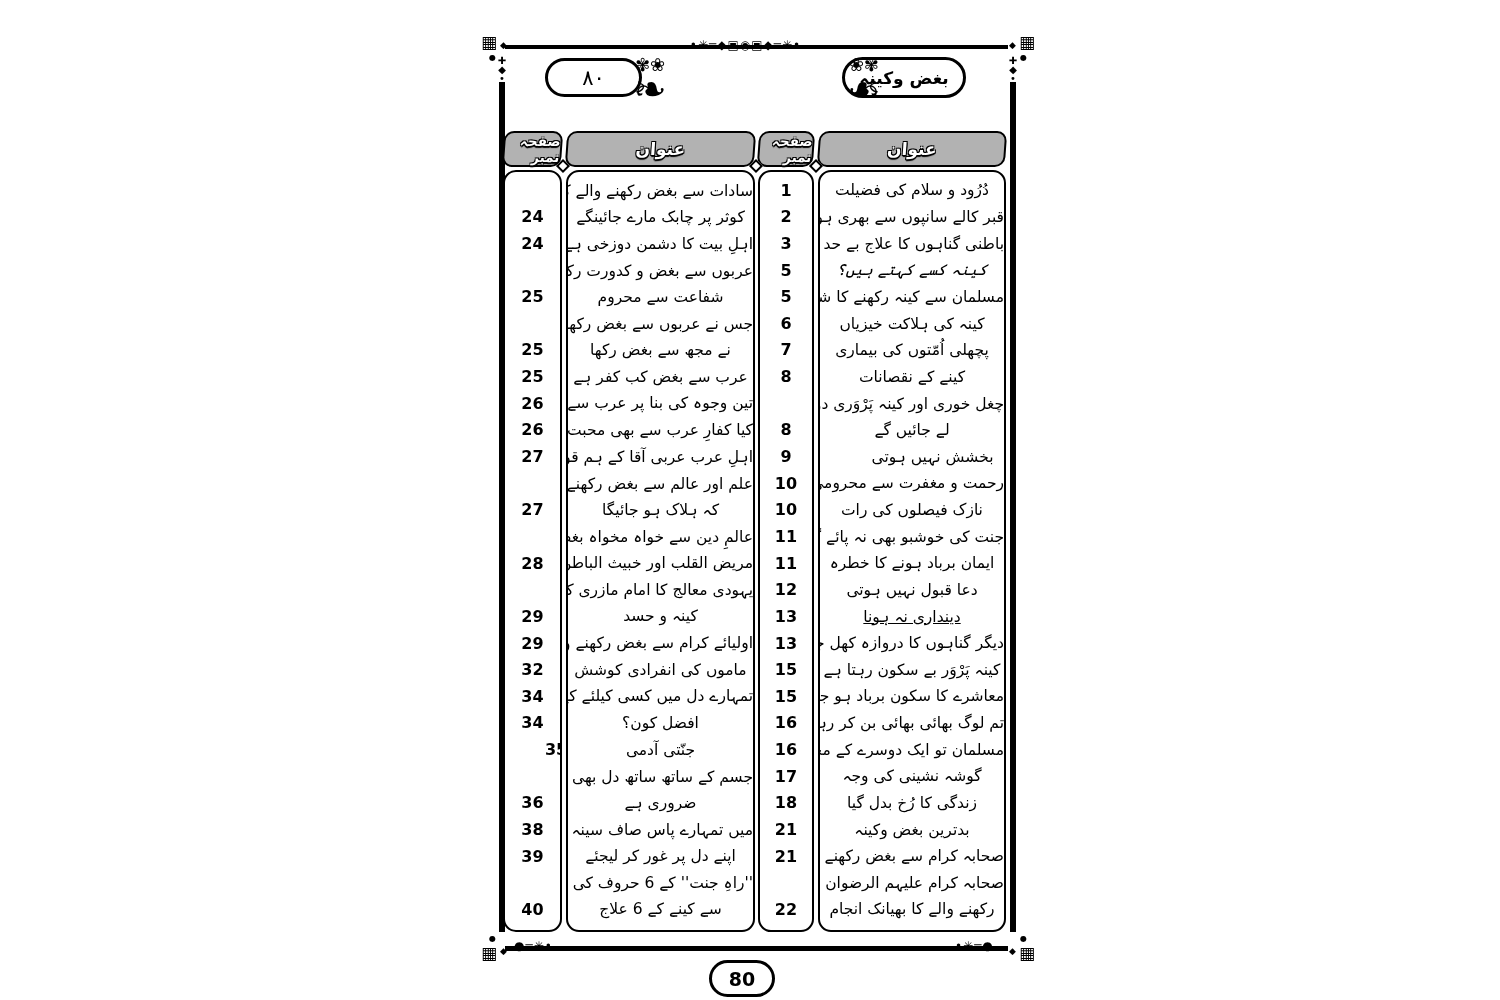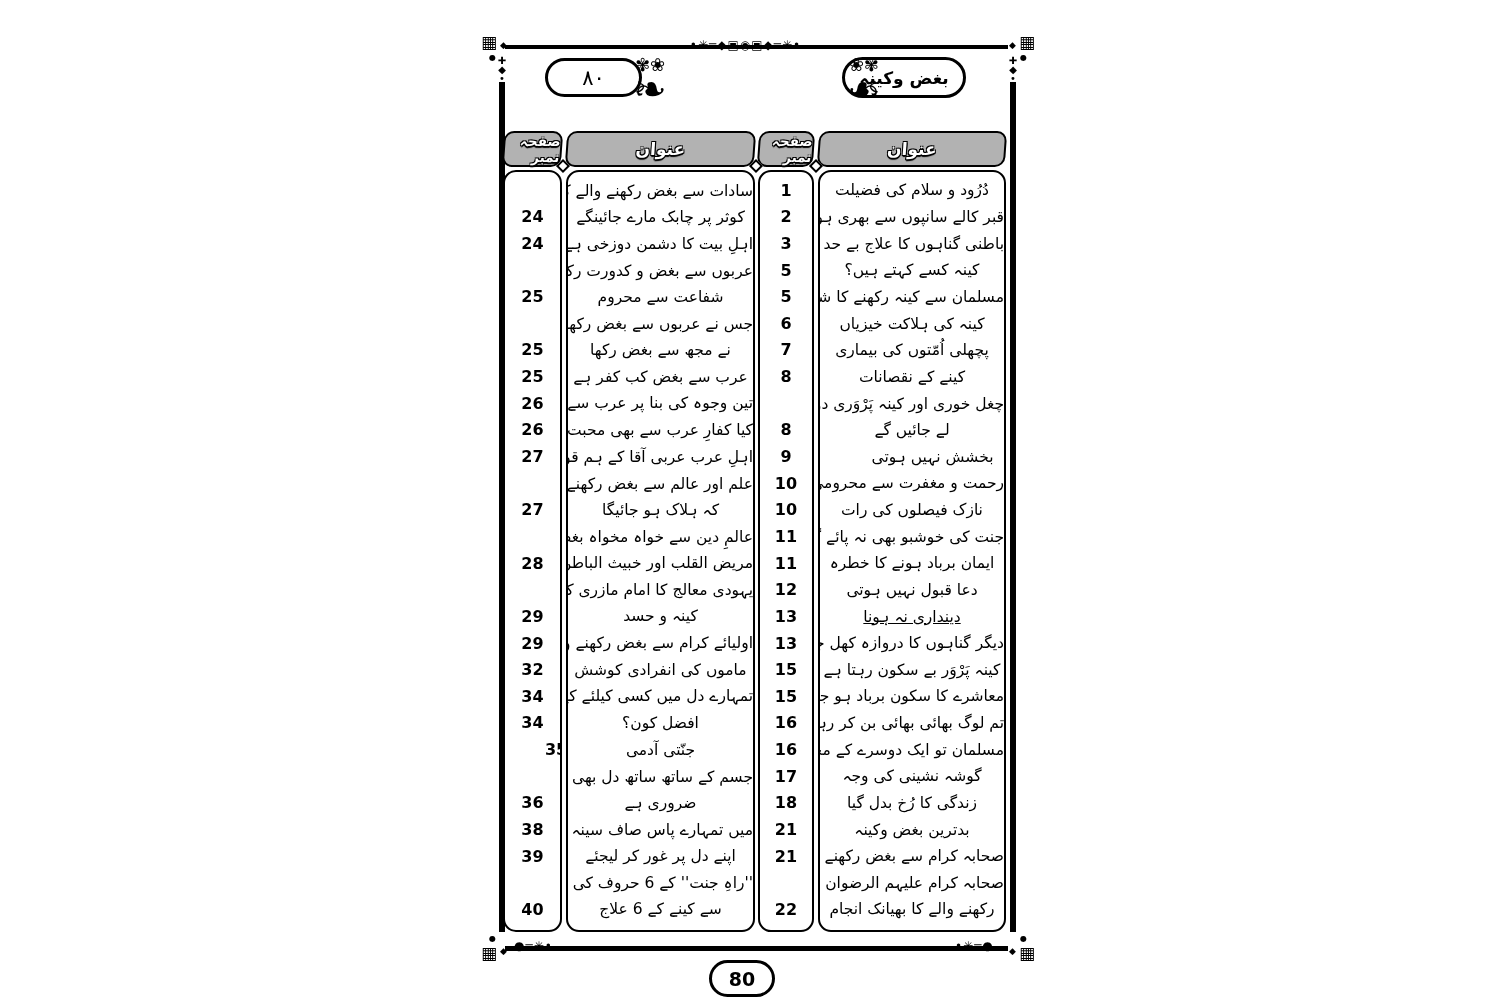--- a/index.html
+++ b/index.html
@@ -238,21 +238,21 @@
   <div class="body-box" id="right-titles" style="left:818px; width:188px;">
       <div class="title-cell" style="height: 26.6429px;">
         <div class="tline">دُرُود و سلام کی فضیلت</div>
       </div>
       <div class="title-cell" style="height: 26.6429px;">
         <div class="tline">قبر کالے سانپوں سے بھری ہوئی تھی</div>
       </div>
       <div class="title-cell" style="height: 26.6429px;">
         <div class="tline">باطنی گناہوں کا علاج بے حد ضروری ہے</div>
       </div>
-      <div class="title-cell" style="height: 26.6429px;">
+      <div class="title-cell" style="height: 26.6429px; font-style: italic;">
         <div class="tline">کینہ کسے کہتے ہیں؟</div>
       </div>
       <div class="title-cell" style="height: 26.6429px;">
         <div class="tline">مسلمان سے کینہ رکھنے کا شرعی حکم</div>
       </div>
       <div class="title-cell" style="height: 26.6429px;">
         <div class="tline">کینہ کی ہلاکت خیزیاں</div>
       </div>
       <div class="title-cell" style="height: 26.6429px;">
         <div class="tline">پچھلی اُمّتوں کی بیماری</div>

